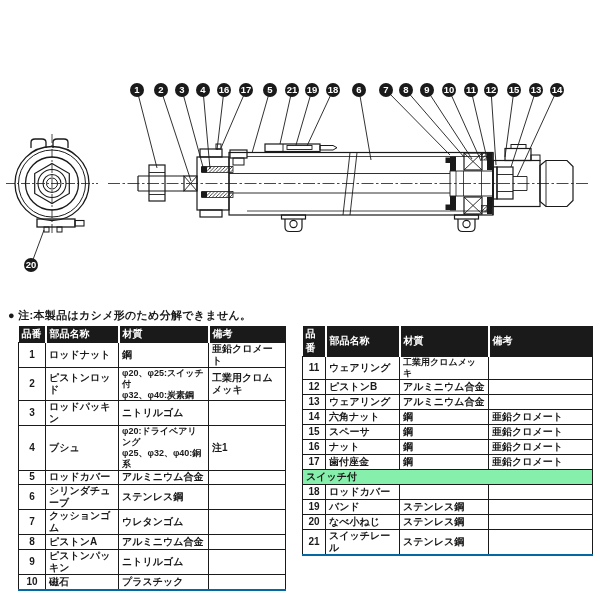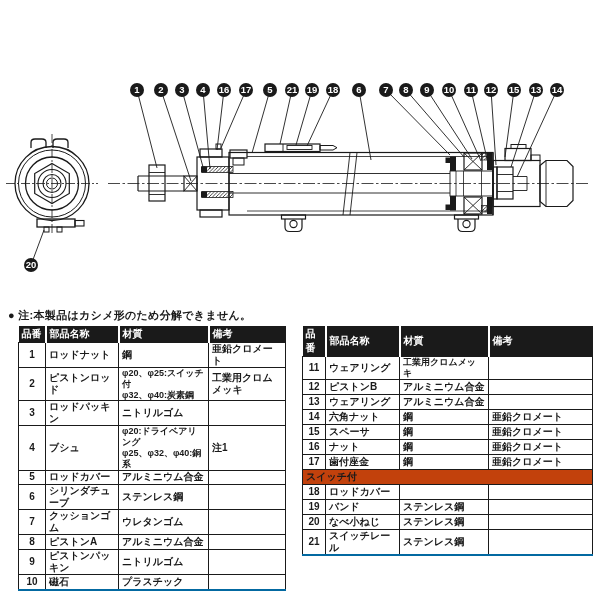--- a/index.html
+++ b/index.html
@@ -16,21 +16,21 @@
     padding:1px 3px; height:13px; border-right:2px solid #fff;
   }
   table.parts th:last-child { border-right:none; }
   table.parts td {
     border:1px solid #1a1a1a; padding:0 3px; vertical-align:middle;
     font-weight:bold; overflow:hidden; line-height:1.2;
   }
   table.parts { border-bottom:2px solid #0369a1; }
   td.num { text-align:center; padding:0 1px; }
   td.ml { white-space:pre-line; font-size:9px; line-height:1.25; }
-  tr.section td { background:#c2410c; font-weight:bold; border-left:1px solid #1a1a1a; }
+  tr.section td { background:#86efac; font-weight:bold; border-left:1px solid #1a1a1a; }
   .h15 td { height:15px; } .h16 td { height:16px; } .h14 td { height:14px; }
   .h30 td { height:30px; } .h31 td { height:31px;margin-top:40px; }
 </style>
 </head>
 <body>
 
 <div class="page">
 
   <svg class="diagram" width="600" height="310" viewBox="0 0 600 310">
     <defs>

